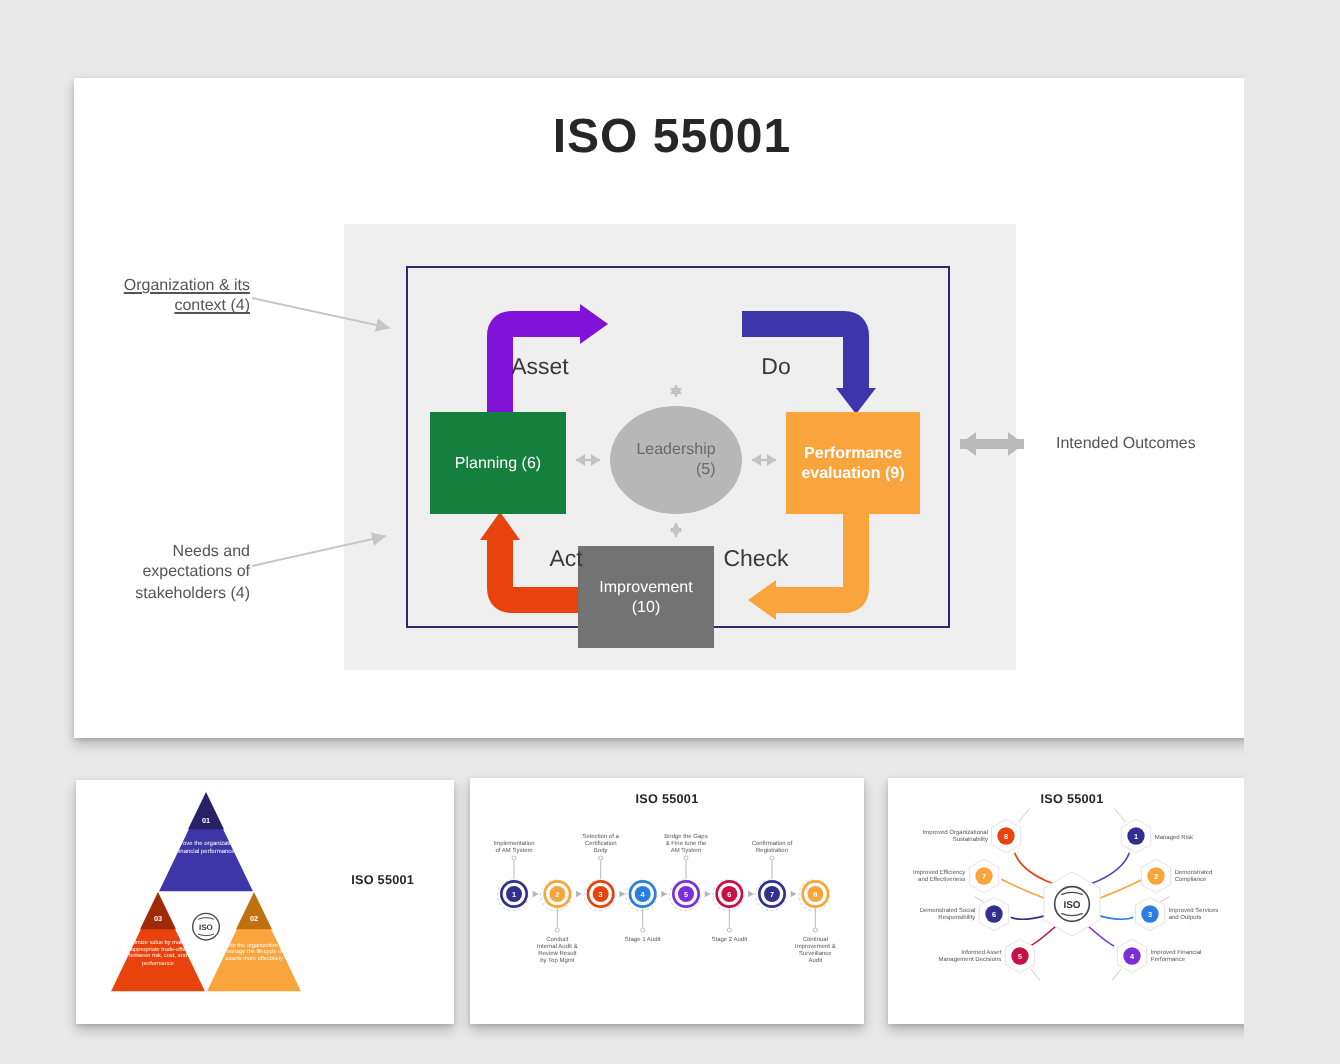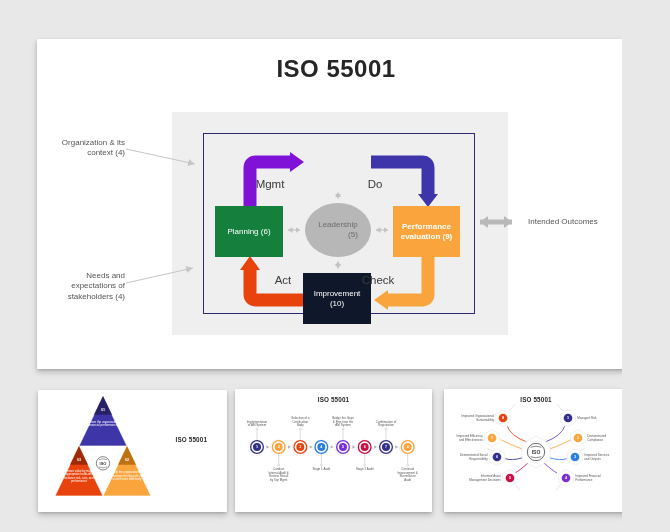--- a/index.html
+++ b/index.html
@@ -89,31 +89,31 @@
 
       <line x1="443" y1="183" x2="475" y2="183" stroke="#b9b9b9" stroke-width="5" marker-start="url(#big-start)" marker-end="url(#big-end)"></line>
 
       <line x1="89" y1="110" x2="158" y2="125" stroke="#c6c6c6" stroke-width="1" marker-end="url(#thin-head)"></line>
       <line x1="89" y1="244" x2="156" y2="229" stroke="#c6c6c6" stroke-width="1" marker-end="url(#thin-head)"></line>
     </svg>
 
     <div class="pbox" style="left:178px;top:167px;width:68px;height:51px;background:#15803d;">Planning (6)</div>
     <div class="pbox pre" style="left:356px;top:167px;width:67px;height:51px;background:#f9a43c;font-weight:bold;">Performance
 evaluation (9)</div>
-    <div class="pbox pre" style="left:266px;top:234px;width:68px;height:51px;background:#0f172a;">Improvement
+    <div class="pbox pre" style="left:252px;top:234px;width:68px;height:51px;background:#737373;">Improvement
 (10)</div>
     <div class="ellipse pre" style="left:268px;top:164px;width:66px;height:54px;background:#b7b7b7;color:#6b6b6b;">Leadership
 (5)</div>
 
-    <div class="cycle-label" style="left:211px;top:139px;">Mgmt</div>
-    <div class="cycle-label" style="left:316px;top:139px;">Do</div>
+    <div class="cycle-label" style="left:211px;top:139px;">Asset</div>
+    <div class="cycle-label" style="left:329px;top:139px;">Do</div>
     <div class="cycle-label" style="left:224px;top:235px;">Act</div>
     <div class="cycle-label" style="left:319px;top:235px;">Check</div>
 
-    <div class="annot pre" style="left:8px;top:99px;width:80px;text-align:right;">Organization &amp; its
+    <div class="annot pre" style="left:8px;top:99px;width:80px;text-align:right;text-decoration:underline;">Organization &amp; its
 context (4)</div>
     <div class="annot pre" style="left:8px;top:232px;width:80px;text-align:right;">Needs and
 expectations of
 stakeholders (4)</div>
     <div class="annot" style="left:491px;top:178px;width:100px;">Intended Outcomes</div>
   </div>
 
   <div class="card" style="left:38px;top:390px;width:189px;height:122px;">
     <div class="thumb-inner" style="width:567px;height:366px;">
       <svg width="567" height="366" viewBox="0 0 567 366" style="position:absolute;left:0;top:0;">

